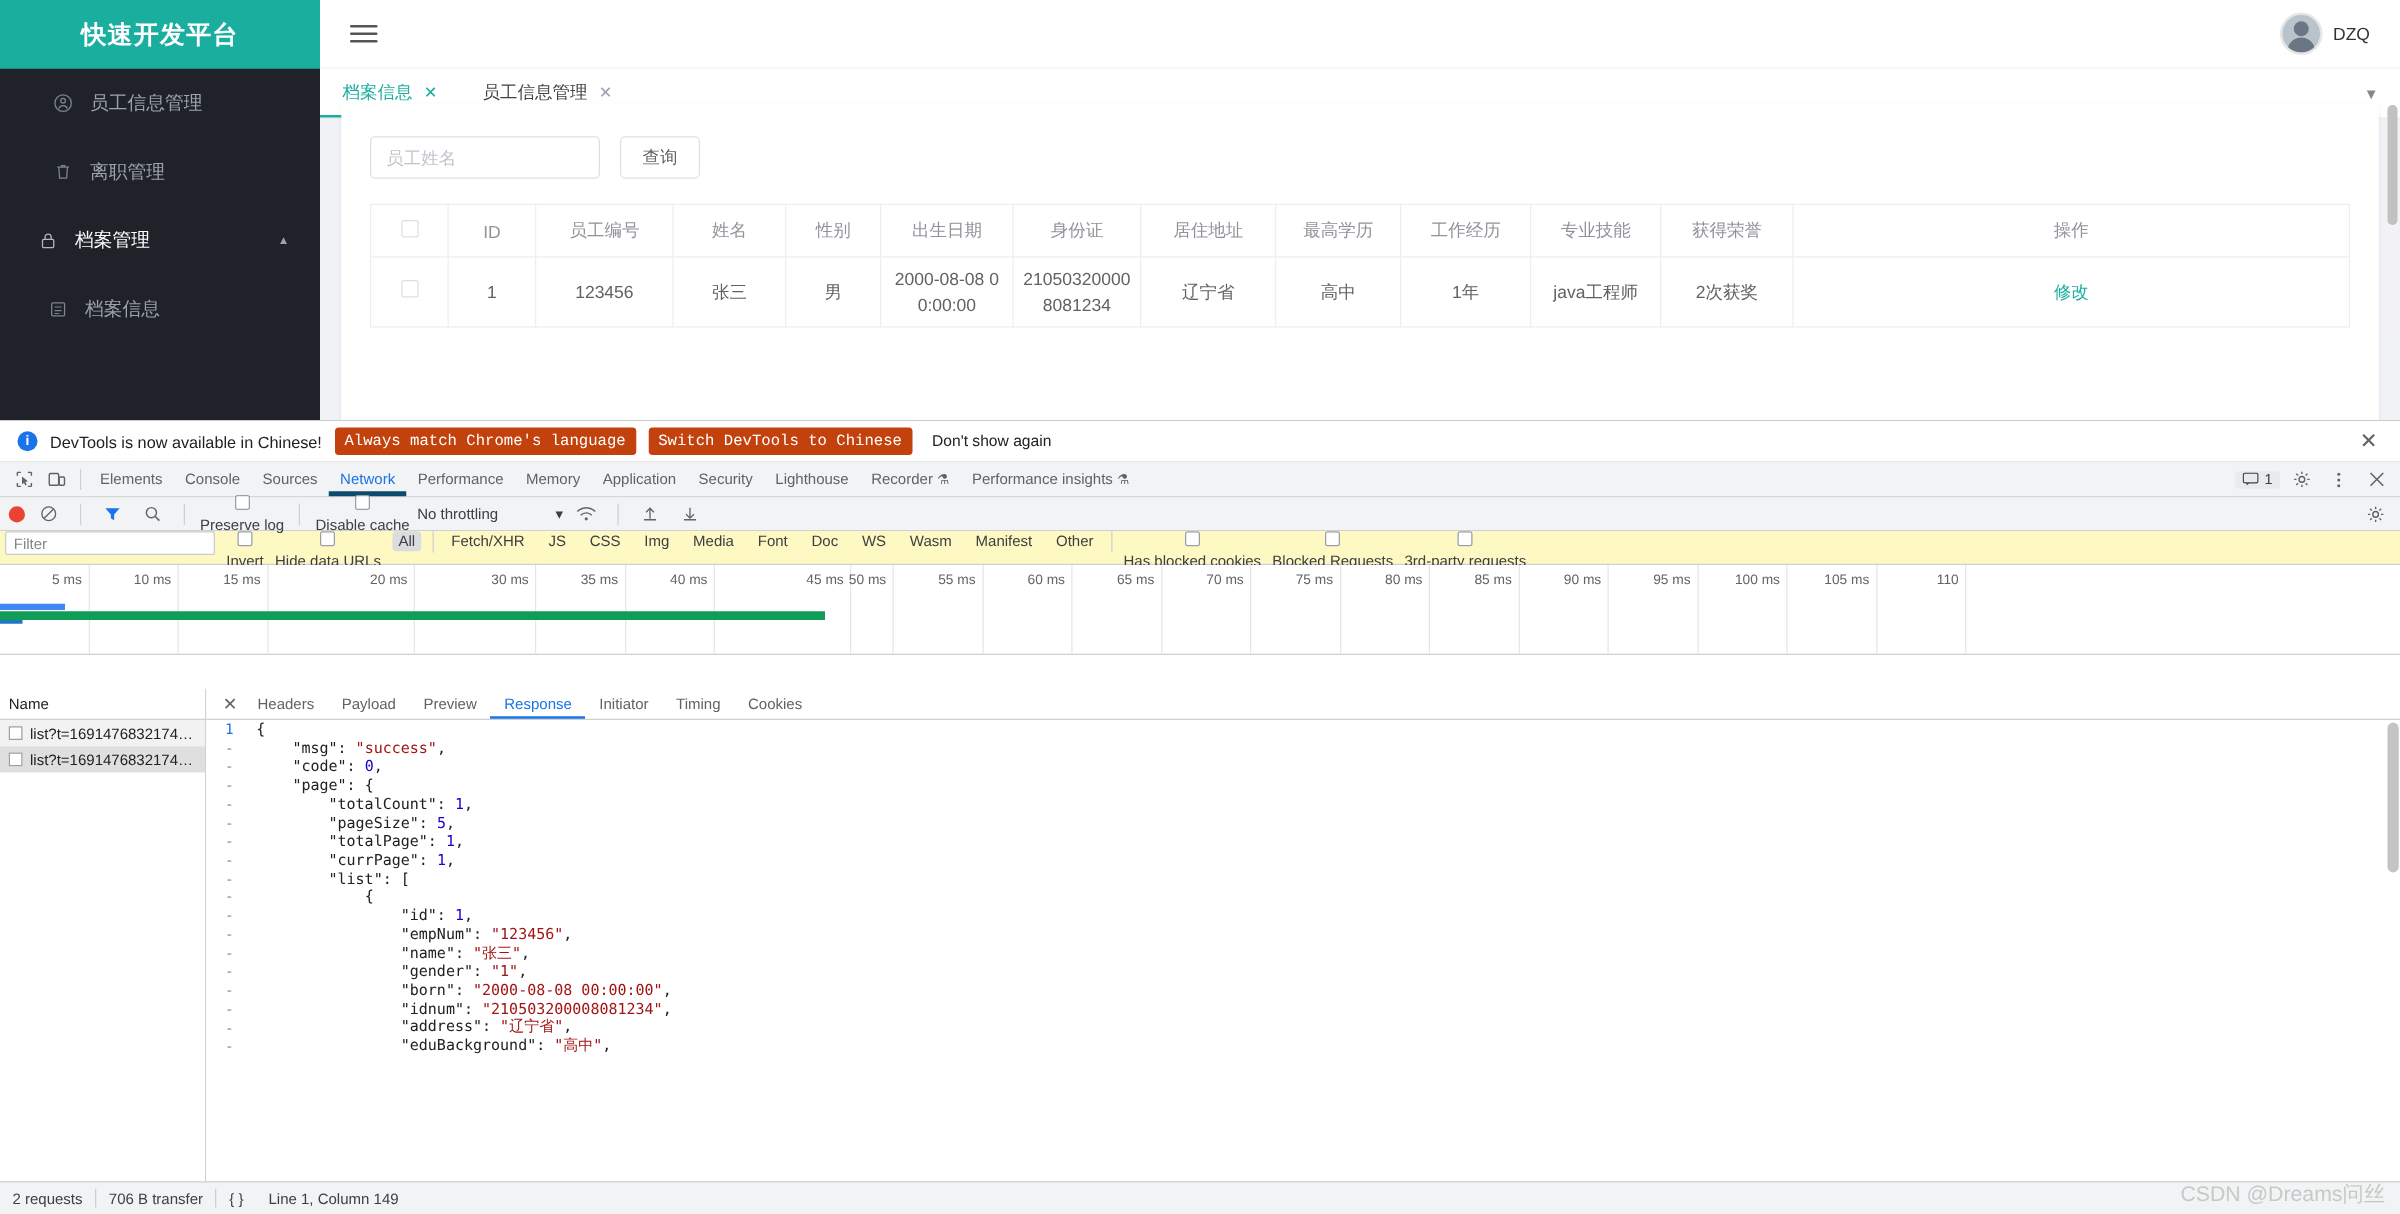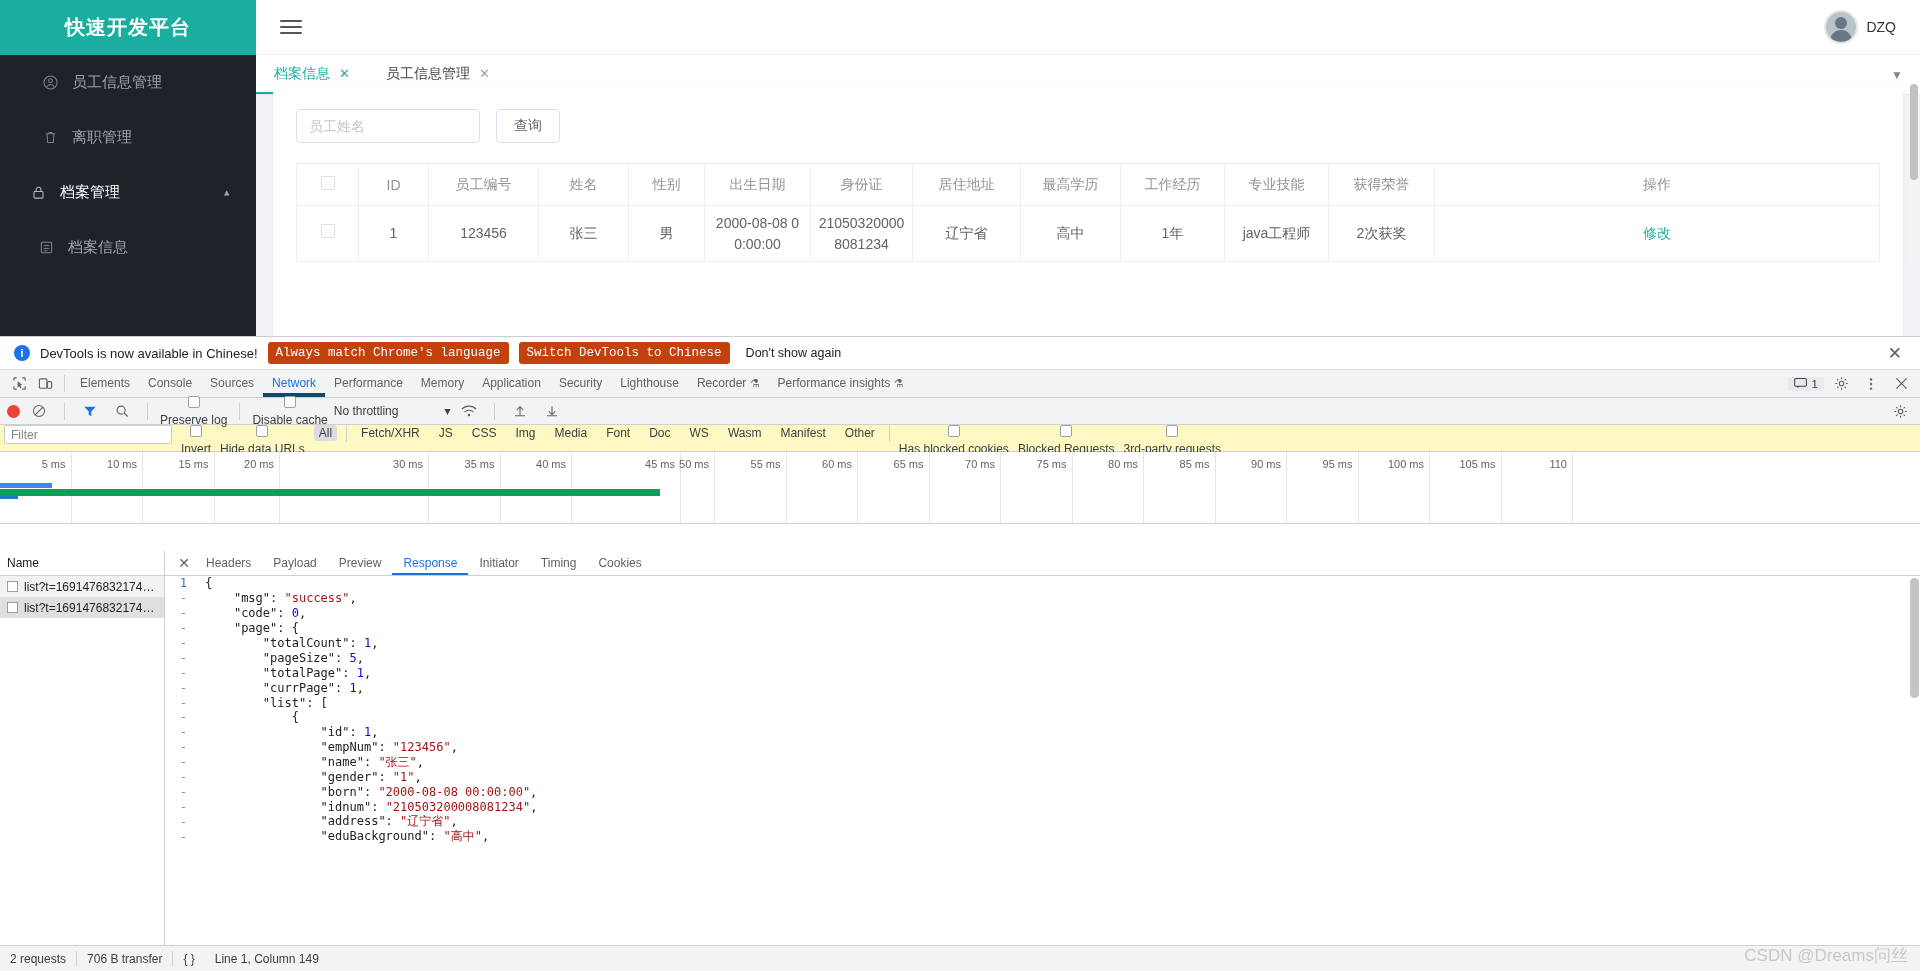--- a/index.html
+++ b/index.html
@@ -548,21 +548,21 @@
     <div id="tl-ruler">
         <div class="tick" style="left: 0px; width: 71.5px;">
           <span>5 ms</span>
         </div>
         <div class="tick" style="left: 0px; width: 143px;">
           <span>10 ms</span>
         </div>
         <div class="tick" style="left: 0px; width: 214.5px;">
           <span>15 ms</span>
         </div>
-        <div class="tick" style="left: 0px; width: 280px;">
+        <div class="tick" style="left: 0px; width: 332px;">
           <span>20 ms</span>
         </div>
         <div class="tick" style="left: 0px; width: 429px;">
           <span>30 ms</span>
         </div>
         <div class="tick" style="left: 0px; width: 500.5px;">
           <span>35 ms</span>
         </div>
         <div class="tick" style="left: 0px; width: 572px;">
           <span>40 ms</span>

